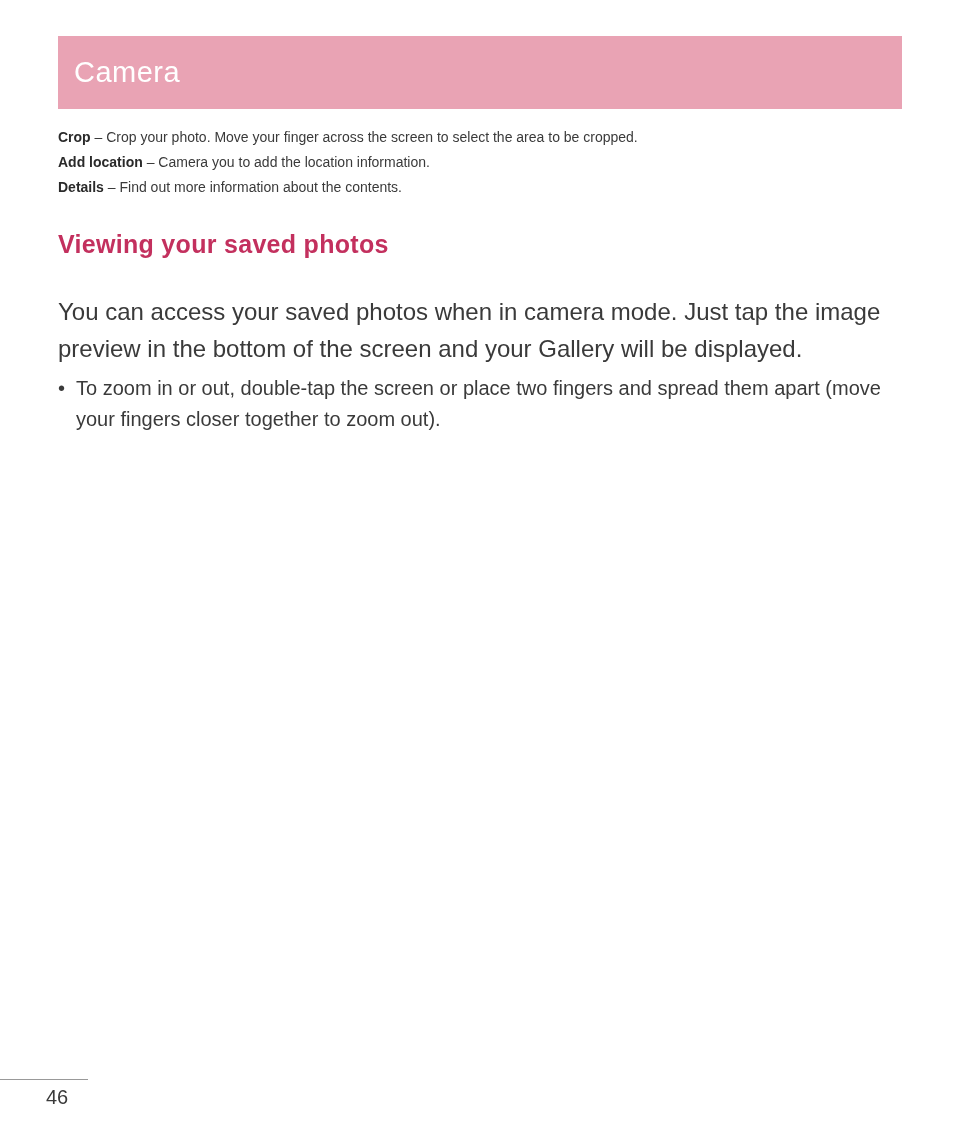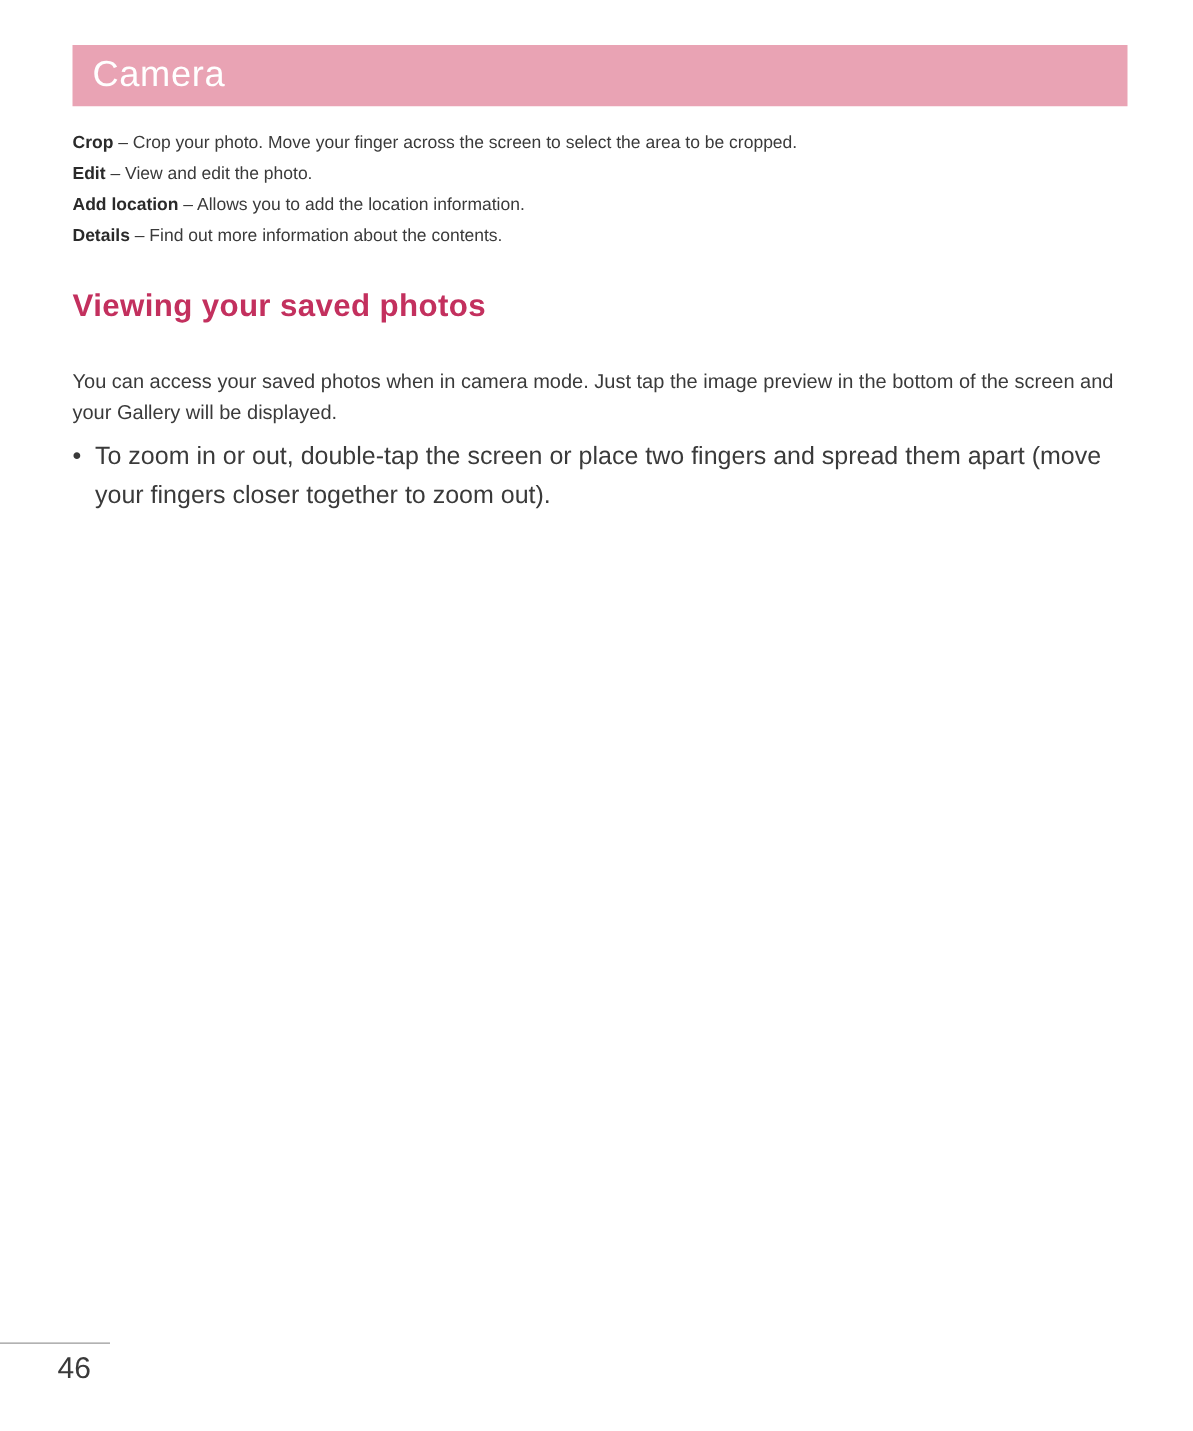--- a/index.html
+++ b/index.html
@@ -13,21 +13,21 @@
       background: #ffffff;
       font-family: Helvetica, Arial, sans-serif;
       position: relative;
       color: #3a3a3a;
     }
     .page {
       padding: 36px 52px 40px 58px;
     }
     .header-bar {
       background: #e9a3b4;
-      padding: 8px 16px;
+      padding: 20px 16px;
       margin-bottom: 18px;
     }
     .header-title {
       color: #ffffff;
       font-size: 29px;
       font-weight: 300;
       letter-spacing: 0.5px;
     }
     .option-line {
       font-size: 14px;
@@ -42,21 +42,21 @@
     }
     .subheading {
       color: #c3305e;
       font-size: 25px;
       font-weight: 700;
       margin-top: 32px;
       margin-bottom: 34px;
       letter-spacing: 0.3px;
     }
     .body-text {
-      font-size: 16px;
+      font-size: 24px;
       line-height: 1.55;
       color: #3a3a3a;
       margin-bottom: 6px;
       font-weight: 300;
     }
     ul.bullets {
       list-style: none;
       margin-top: 4px;
     }
     ul.bullets li {
@@ -82,39 +82,38 @@
       left: 0;
       width: 100%;
     }
     .footer-line {
       height: 1px;
       background: #999;
       margin-left: 0;
       width: 88px;
     }
     .page-number {
-      font-size: 24px;
+      font-size: 20px;
       color: #3a3a3a;
       margin-left: 46px;
       margin-top: 6px;
       font-weight: 300;
     }
   </style>
 </head>
 <body>
 
 <div class="page">
   <div class="header-bar">
     <div class="header-title">Camera</div>
   </div>
 
   <div>
     <p class="option-line"><b>Crop</b><span> – Crop your photo. Move your finger across the screen to select the area to be cropped.</span></p>
-    <p class="option-line"><b>Edit</b><span> – View and edit the photo.</span></p>
-    <p class="option-line"><b>Add location</b><span> – Allows you to add the location information.</span></p>
+    <p class="option-line"><b>Add location</b><span> – Camera you to add the location information.</span></p>
     <p class="option-line"><b>Details</b><span> – Find out more information about the contents.</span></p>
   </div>
 
   <h2 class="subheading">Viewing your saved photos</h2>
 
   <p class="body-text">You can access your saved photos when in camera mode. Just tap the image preview in the bottom of the screen and your Gallery will be displayed.</p>
 
   <ul class="bullets">
     <li>To zoom in or out, double-tap the screen or place two fingers and spread them apart (move your fingers closer together to zoom out).</li>
   </ul>

